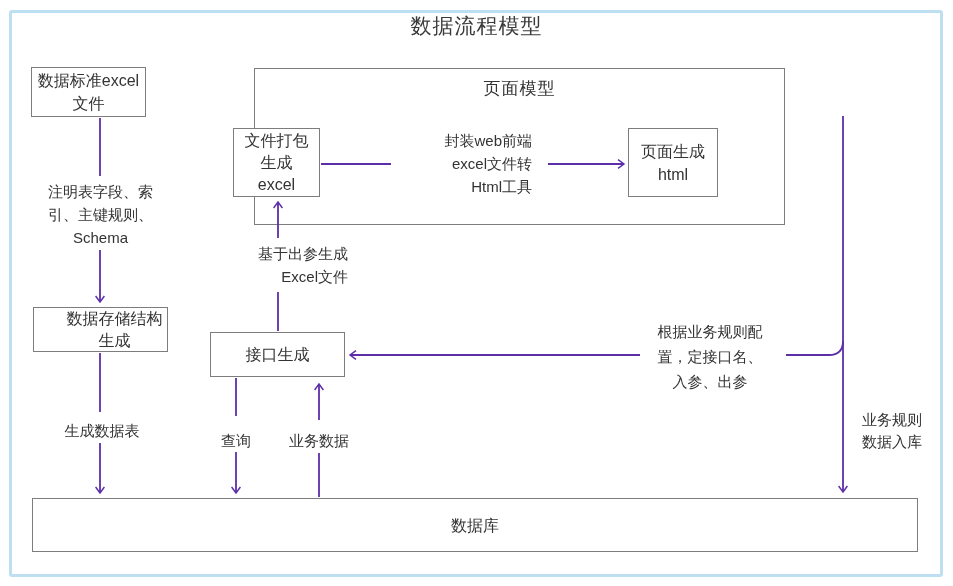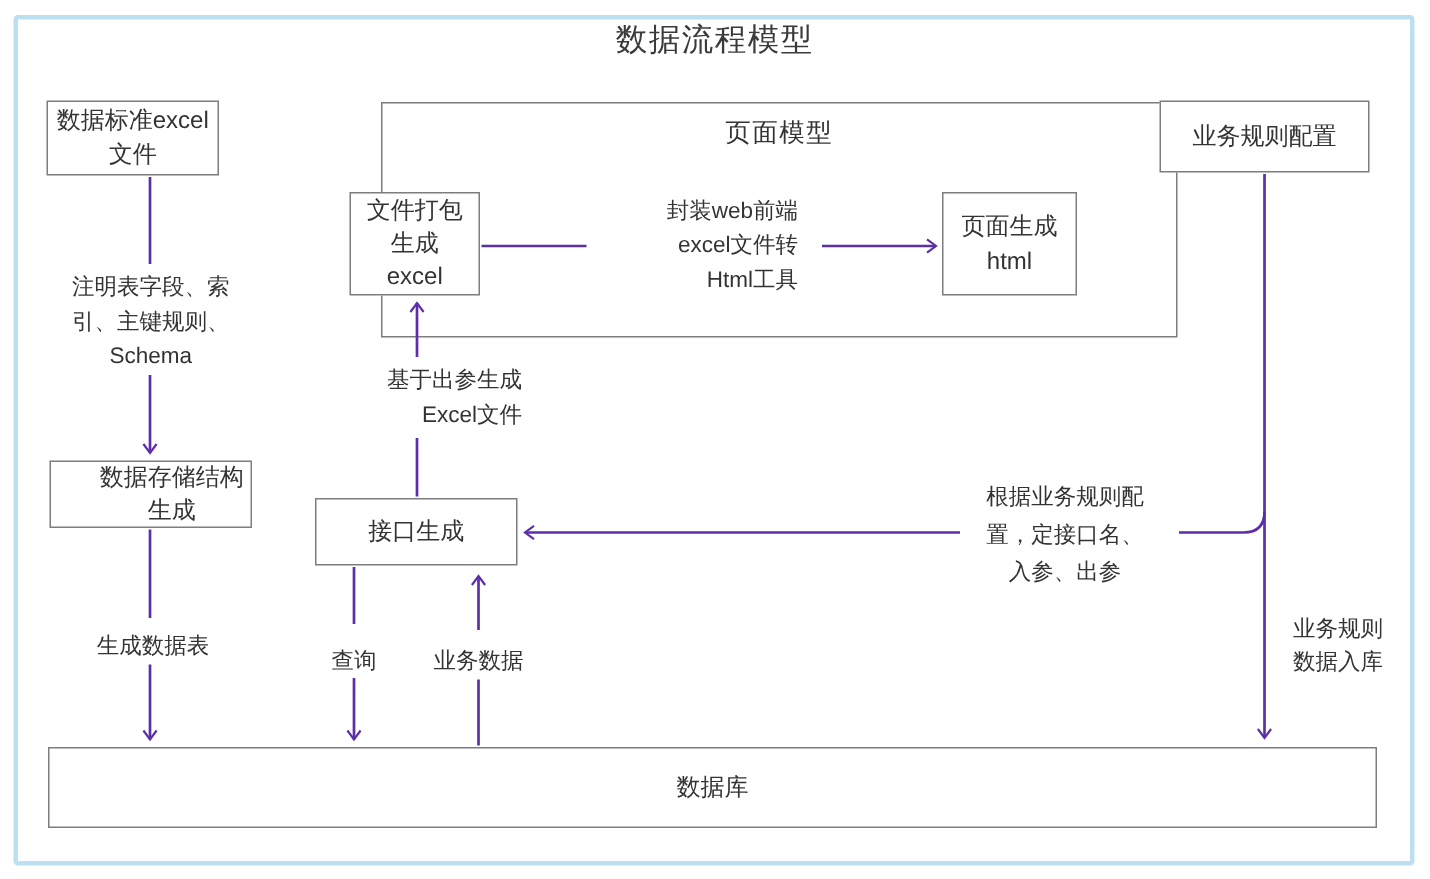--- a/index.html
+++ b/index.html
@@ -49,21 +49,20 @@
     <div class="container-label">页面模型</div>
   </div>
 
   <div class="node" style="left:233px;top:128px;width:87px;height:69px;line-height:22px;">文件打包
 生成
 excel</div>
 
   <div class="node" style="left:628px;top:128px;width:90px;height:69px;">页面生成
 html</div>
 
-  <div class="node" style="left:773px;top:67px;width:140px;height:48px;">业务规则配置</div>
 
   <div class="node" style="left:33px;top:307px;width:135px;height:45px;line-height:22px;padding-left:28px;">数据存储结构
 生成</div>
 
   <div class="node" style="left:210px;top:332px;width:135px;height:45px;">接口生成</div>
 
   <div class="node" style="left:32px;top:498px;width:886px;height:54px;">数据库</div>
 
   <div class="lbl" style="left:28px;top:180px;width:145px;">注明表字段、索
 引、主键规则、

